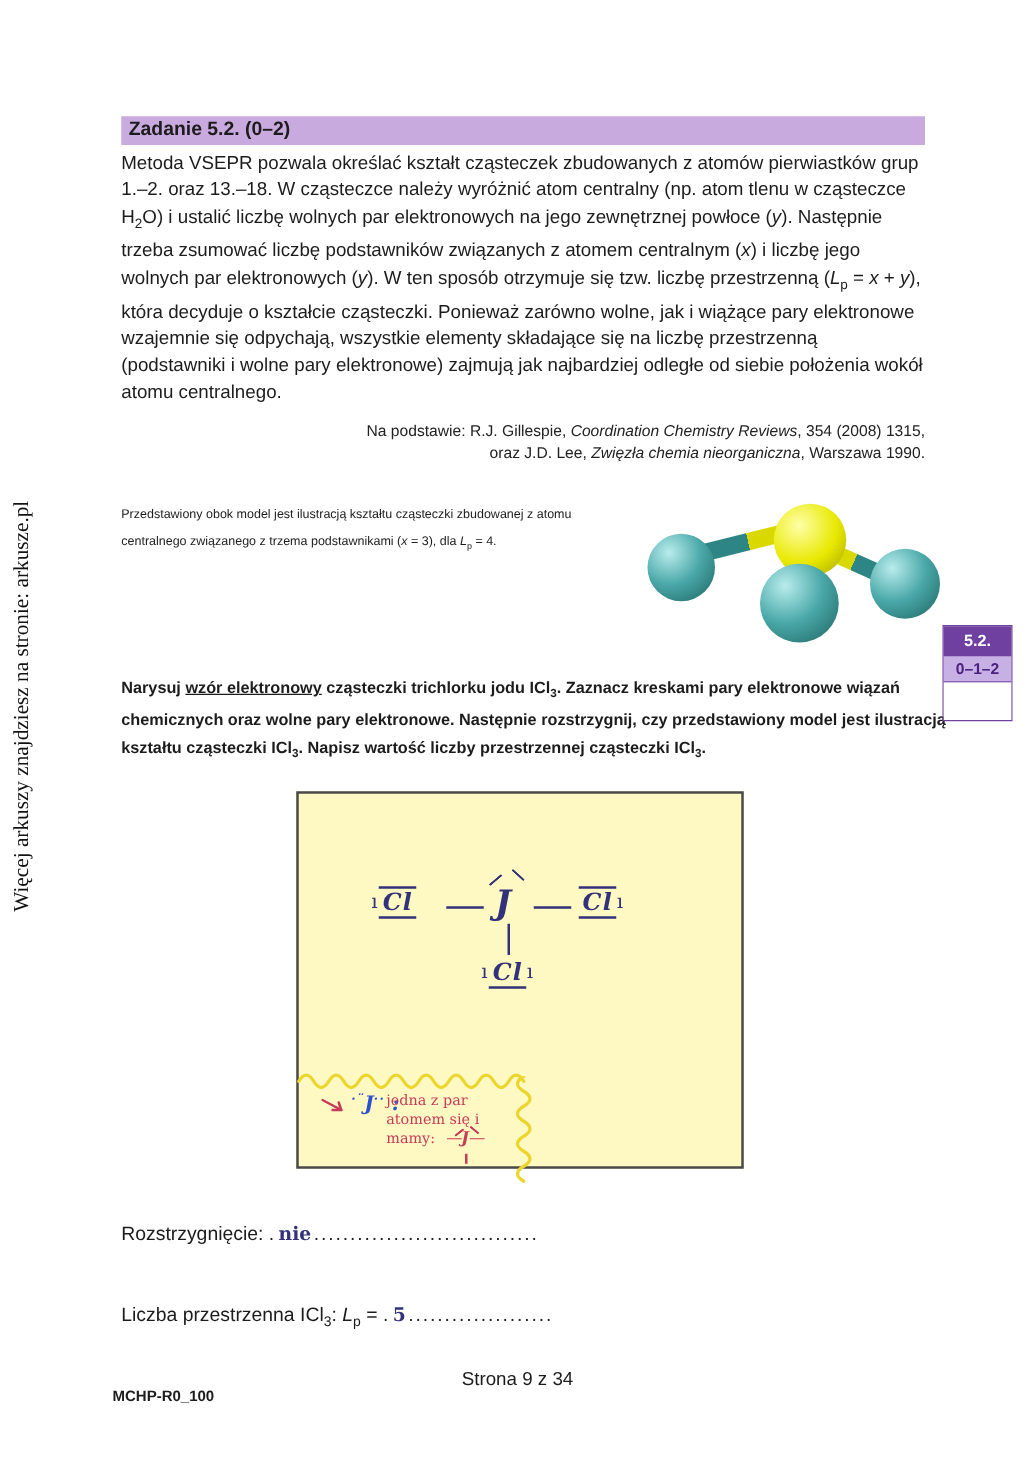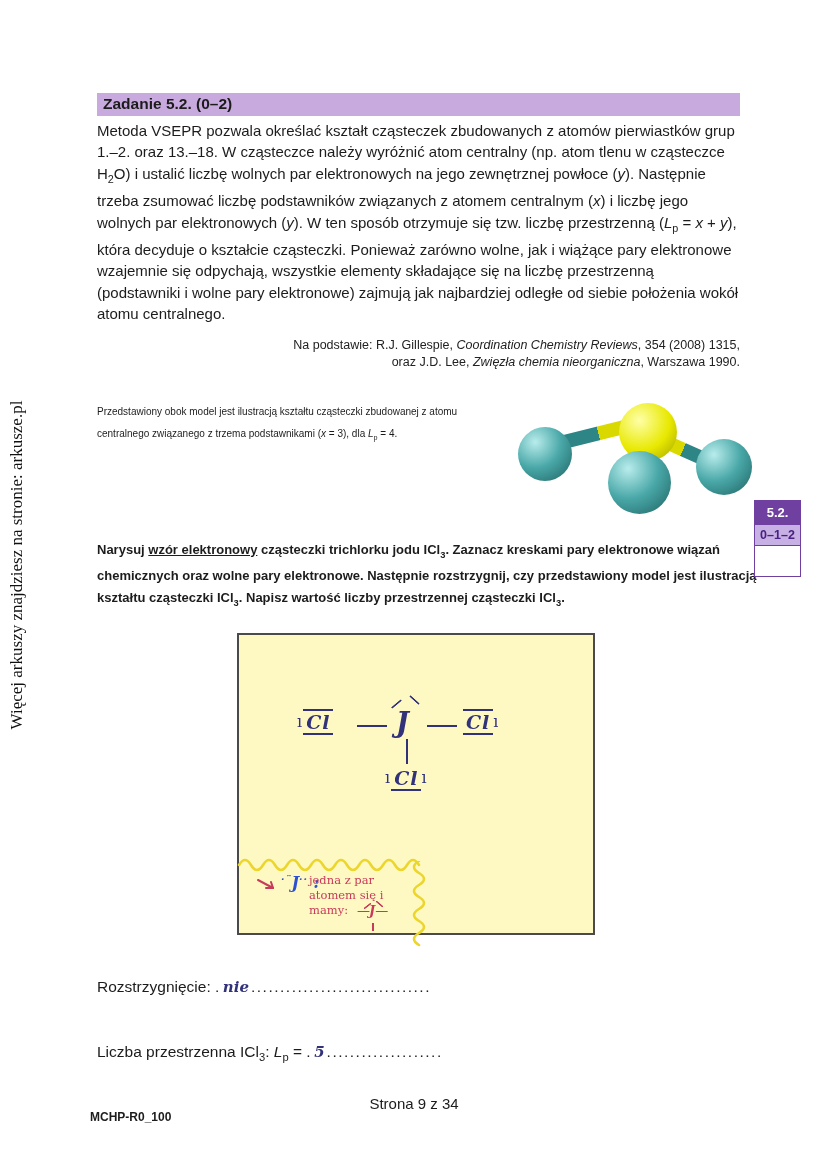--- a/index.html
+++ b/index.html
@@ -42,21 +42,21 @@
   .sphere.teal{background:radial-gradient(circle at 32% 28%,#b9ecec,#4aa8a8 48%,#226868 95%);}
   .sphere.yellow{background:radial-gradient(circle at 35% 30%,#ffffa8,#e8e800 55%,#a8a800 95%);}
   .atom-left{left:2px;top:24px;width:54px;height:54px;z-index:2;}
   .atom-right{left:180px;top:36px;width:56px;height:56px;z-index:2;}
   .atom-center{left:103px;top:0;width:58px;height:58px;z-index:3;}
   .atom-front{left:92px;top:48px;width:63px;height:63px;z-index:4;}
 
   .instruction{margin-top:28px;font-size:13px;line-height:22px;font-weight:bold;width:660px;}
 
   
-  .score-box{position:absolute;left:754px;top:500px;width:47px;border:1.5px solid var(--purple_dark);
+  .score-box{position:absolute;left:754px;top:500px;width:56px;border:1.5px solid var(--purple_dark);
     text-align:center;font-weight:bold;}
   .score-id{background:var(--purple_dark);color:#fff;font-size:13px;padding:4px 0;}
   .score-pts{background:var(--purple_mid);color:#4a2080;font-size:12.5px;padding:3px 0;
     border-top:1.5px solid var(--purple_dark);border-bottom:1.5px solid var(--purple_dark);}
   .score-empty{background:#fff;height:30px;}
 
   
   .answer-box{position:absolute;left:237px;top:633px;width:358px;height:302px;
     border:2px solid var(--border_gray);overflow:visible;background:#fef9c3;}
 
@@ -82,21 +82,21 @@
   .note-red-text{position:absolute;color:var(--pen_red);font-family:"DejaVu Serif",serif;
     font-size:11.5px;line-height:15px;white-space:nowrap;}
   .mini-structure{position:absolute;color:var(--pen_red);font-family:"DejaVu Serif",serif;
     font-weight:bold;font-style:italic;font-size:13px;}
   .mini-structure .mdash{letter-spacing:-1px;font-weight:normal;}
   .mini-lp{position:absolute;width:9px;border-top:2px solid var(--pen_red);border-radius:2px;}
   .mini-vbar{position:absolute;border-left:2px solid var(--pen_red);height:8px;}
 
   
   .answer-line{position:absolute;left:97px;font-size:15.5px;}
-  .hand{font-family:"DejaVu Serif",serif;font-style:italic;font-weight:bold;
+  .hand{font-family:"DejaVu Serif",serif;font-weight:bold;
     color:var(--pen_navy);font-size:15px;padding:0 2px;}
   .dots{letter-spacing:1.5px;color:#222;}
 
   
   .page-num{position:absolute;left:0;top:1095px;width:828px;text-align:center;font-size:15px;}
   .doc-code{position:absolute;left:90px;top:1110px;font-size:12px;font-weight:bold;}
 </style>
 </head>
 <body>
 

